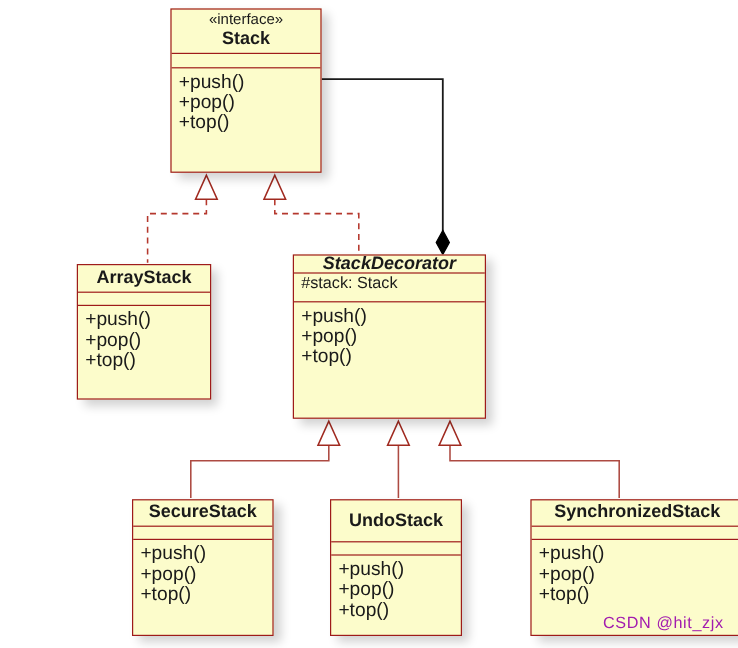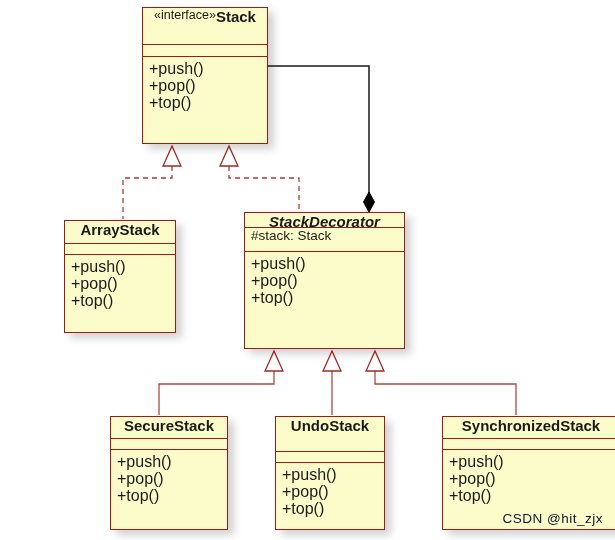--- a/index.html
+++ b/index.html
@@ -29,21 +29,21 @@
     background: #fcfccb;
     border: 1.4px solid #9e1b1b;
     box-shadow: 6px 5px 8px rgba(0,0,0,0.18);
     color: #1a1a1a;
   }
   .uml-title {
     box-sizing: border-box;
     border-bottom: 1.2px solid #9e1b1b;
     text-align: center;
     display: flex;
-    flex-direction: row;
+    flex-direction: column;
     justify-content: center;
     line-height: 1.22;
   }
   .uml-stereotype {
     font-size: 12.5px;
     font-weight: 400;
   }
   .uml-name {
     font-size: 15px;
     font-weight: 700;
@@ -88,21 +88,21 @@
 
   #cls-syncstack            { left: 442px; top: 416px; width: 178px; height: 114px; }
   #cls-syncstack .uml-title { height: 22px; }
   #cls-syncstack .uml-attrs { height: 11px; }
 
   #watermark {
     position: absolute;
     right: 12px;
     top: 511px;
     font-size: 13.5px;
-    color: #0f172a;
+    color: #a21caf;
     letter-spacing: 0.5px;
   }
 </style>
 </head>
 <body>
 
 <div id="canvas">
 
   <svg id="wires" viewBox="0 0 615 540">
 

